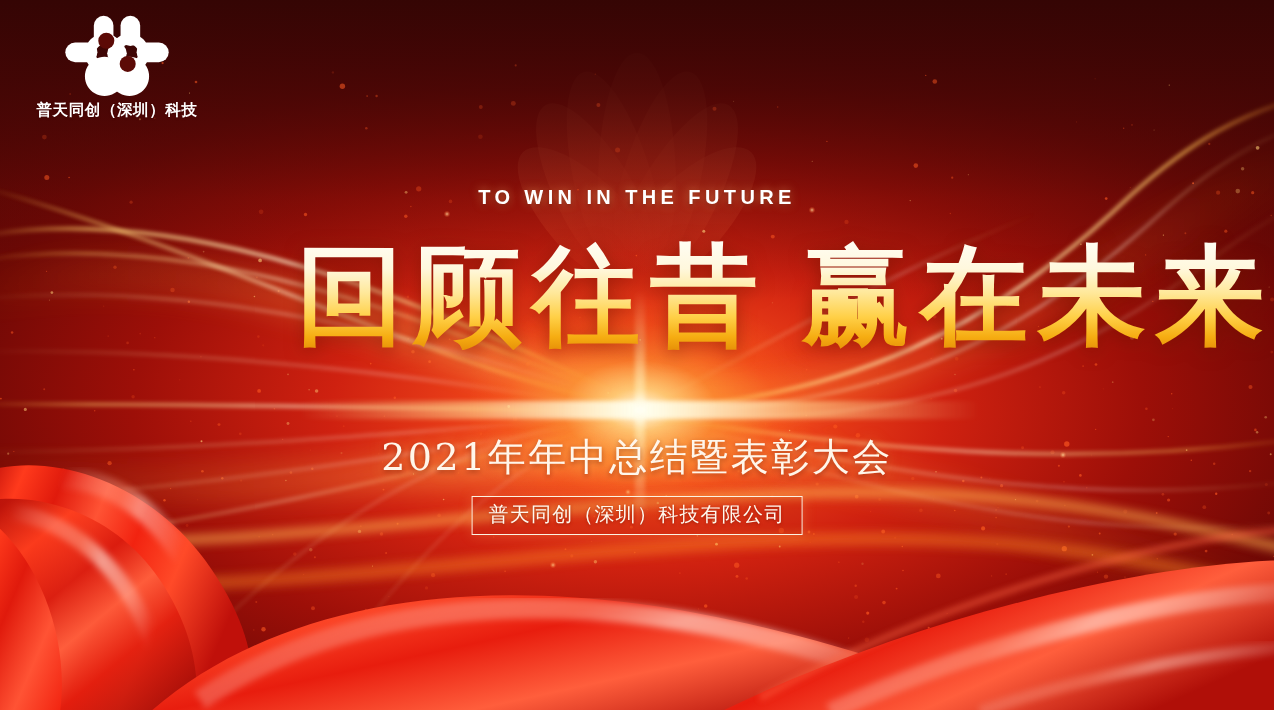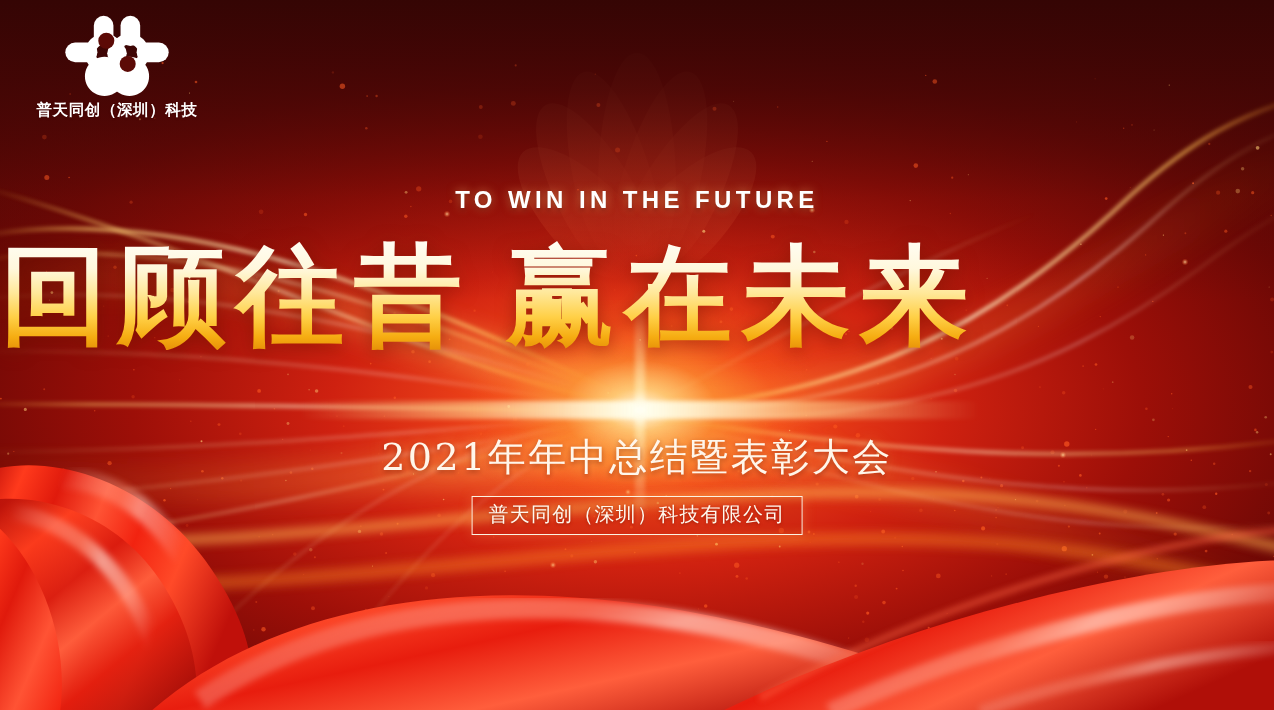--- a/index.html
+++ b/index.html
@@ -80,27 +80,27 @@
   }
   .logo-en{
     color:#ffffff;font-weight:bold;font-style:italic;
     font-size:16px;letter-spacing:-.2px;line-height:1.25;
     text-shadow:0 1px 2px rgba(60,0,0,.65);
   }
 
   
   .tagline{
     position:absolute;left:0;top:186px;width:100%;text-align:center;
-    color:#ffffff;font-size:24px;font-weight:bold;letter-spacing:4.4px;
+    color:#ffffff;font-size:20px;font-weight:bold;letter-spacing:4.4px;
     text-shadow:0 0 10px rgba(255,190,110,.55),0 2px 4px rgba(90,10,0,.6);
   }
 
   
   .title{
-    position:absolute;left:0;top:240px;width:100%;text-align:left;
+    position:absolute;left:0;top:240px;width:100%;text-align:right;
     font-family:"DejaVu Serif","Liberation Serif",serif;
     font-size:108px;font-weight:bold;line-height:1.02;
     letter-spacing:10px;
     white-space:nowrap;
     background:linear-gradient(180deg,#fffdf4 0%,#fff8dd 26%,#ffe89a 48%,#ffd047 70%,#f6ad12 88%,#e79108 100%);
     -webkit-background-clip:text;background-clip:text;
     color:transparent;-webkit-text-fill-color:transparent;
     filter:drop-shadow(0 3px 9px rgba(110,20,0,.55));
   }
   .title .gap{display:inline-block;width:34px;}

